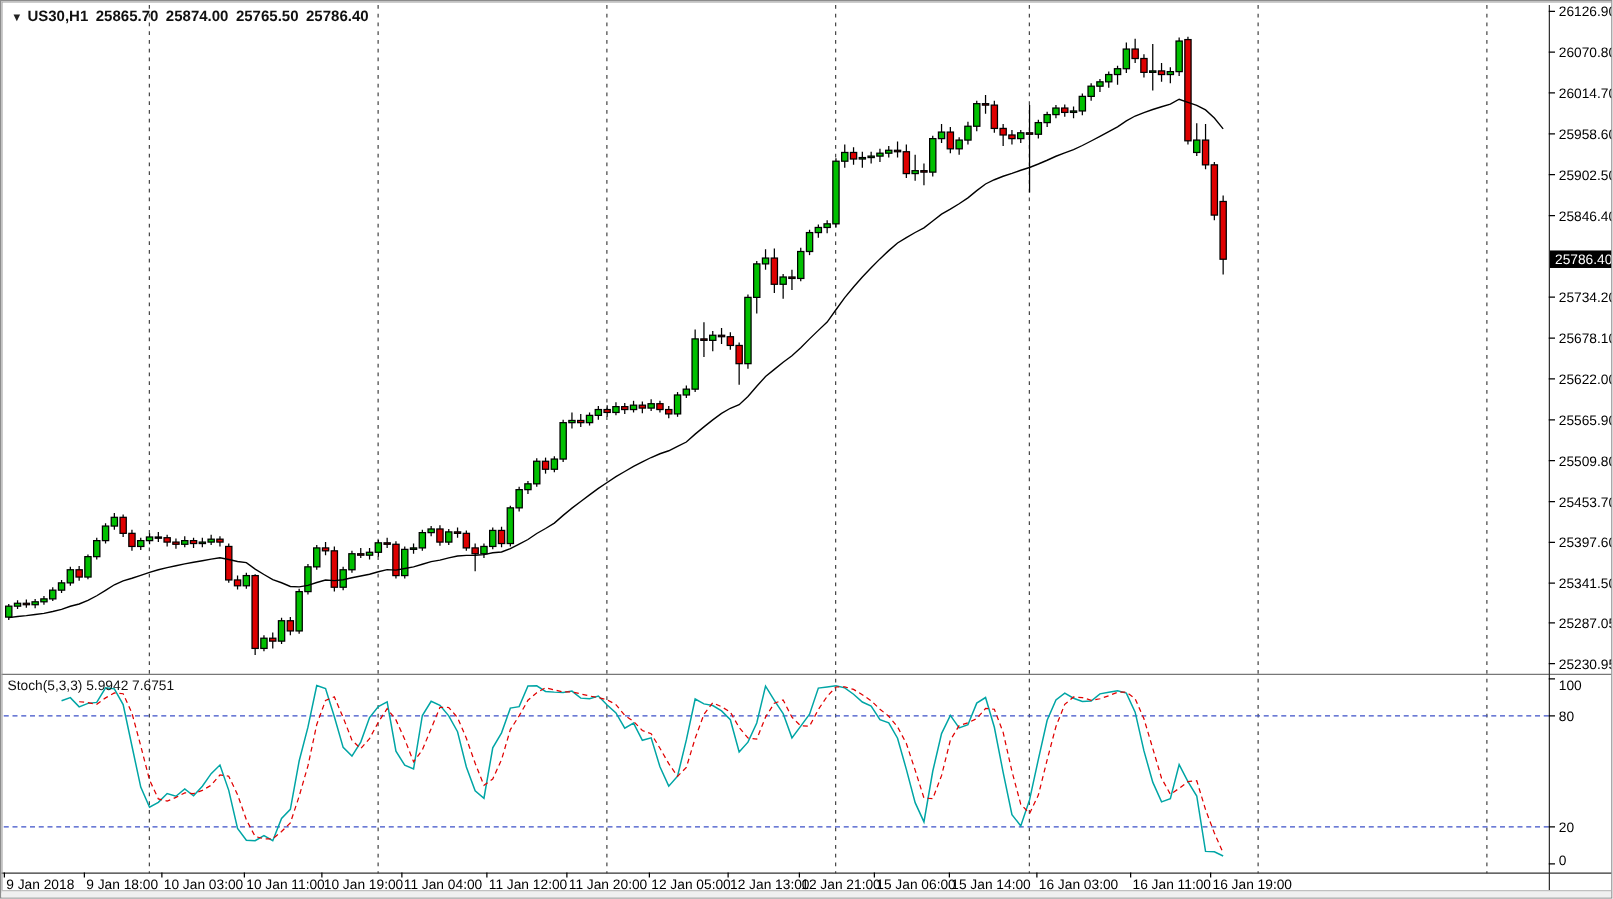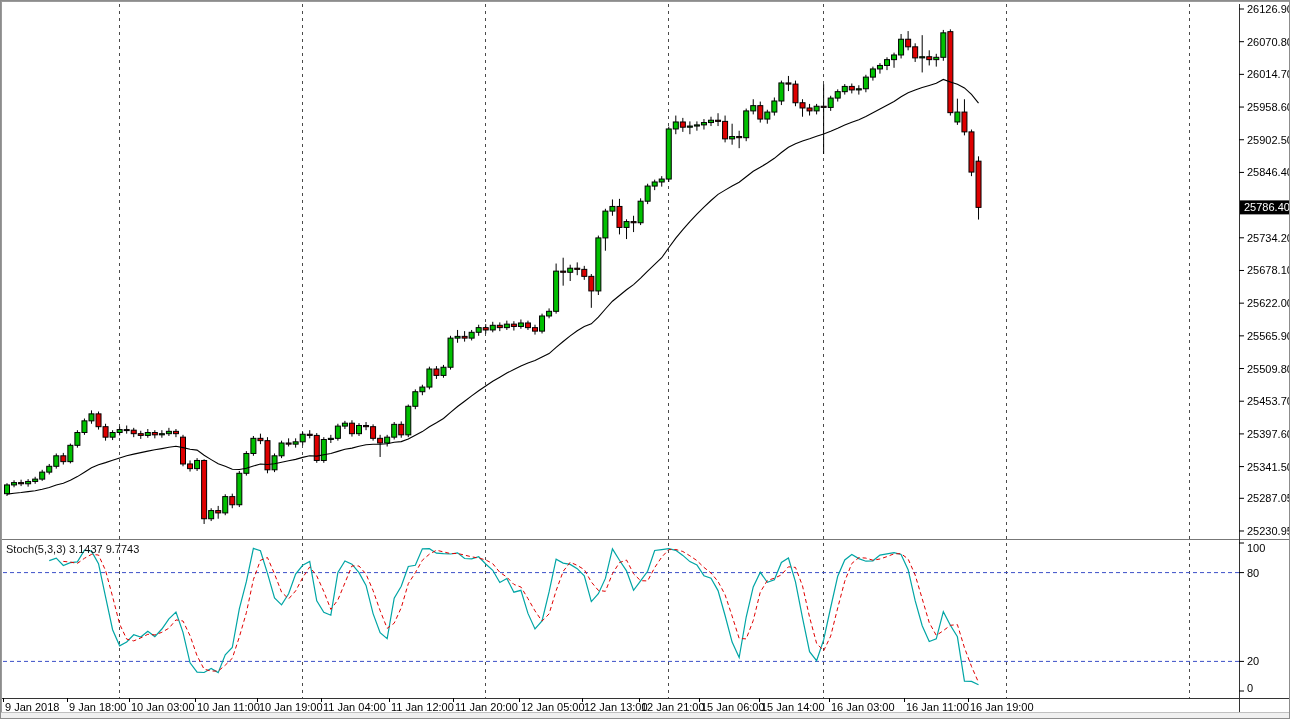--- a/index.html
+++ b/index.html
@@ -11,22 +11,25 @@
   .ind-hdr{position:absolute;top:542px;left:5px;font:11px "Liberation Sans",sans-serif;color:#111;z-index:5;white-space:nowrap;}
   svg text{font:11px "Liberation Sans",sans-serif;fill:#000;}
   svg{position:absolute;top:0;left:0;}
   .bottom-strip{position:absolute;left:0;bottom:0;width:100%;height:5px;background:#f0f0f0;border-top:1px solid #c0c0c0;}
 </style>
 </head>
 <body>
 
 <div class="win">
 
-
-  <div class="ind-hdr">Stoch(5,3,3) 3.1437 9.7743</div>
+  <div class="hdr">
+    <span class="tri">▼</span><span>US30,H1</span><span>25865.70</span><span>25874.00</span><span>25765.50</span><span>25786.40</span>
+  </div>
+
+  <div class="ind-hdr">Stoch(5,3,3) 5.9942 7.6751</div>
 
   <svg id="cv" width="1290" height="719">
       <defs>
         <clipPath id="mainClip">
           <rect x="2" y="3" width="1235" height="535"></rect>
         </clipPath>
         <clipPath id="stochClip">
           <rect x="2" y="540" width="1235" height="154"></rect>
         </clipPath>
       </defs>

